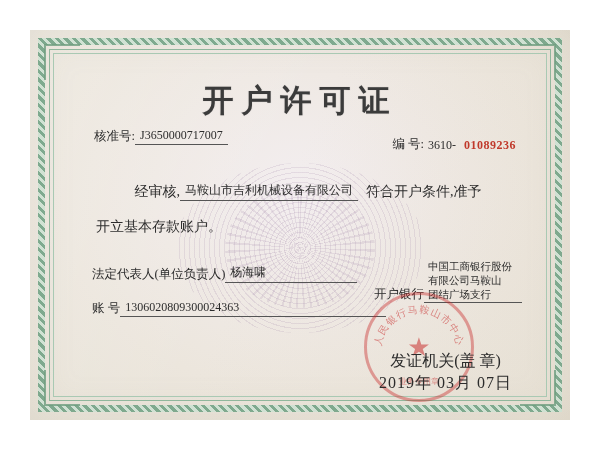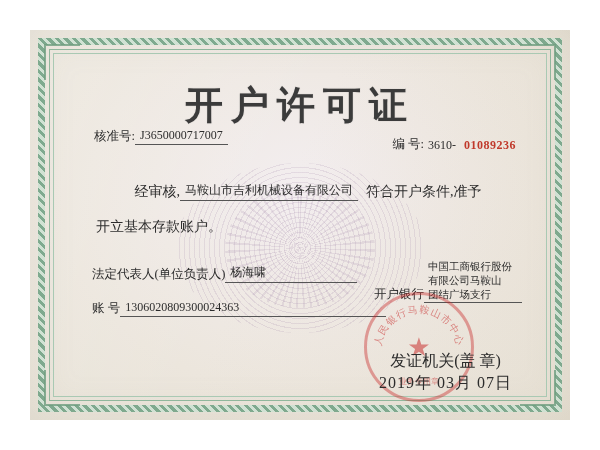--- a/index.html
+++ b/index.html
@@ -119,21 +119,21 @@
     top: 30px;
     right: 34px;
     bottom: 30px;
     color: #2b2b2b;
   }
 
   .title {
     text-align: center;
     font-family: "Liberation Serif", serif;
     font-weight: bold;
-    font-size: 38px;
+    font-size: 31px;
     letter-spacing: 8px;
     color: #3b3b3b;
     margin-top: 20px;
     text-shadow: 0 0 1px rgba(60,60,60,0.35);
   }
 
   .rowline {
     position: absolute;
     display: flex;
     align-items: flex-end;

